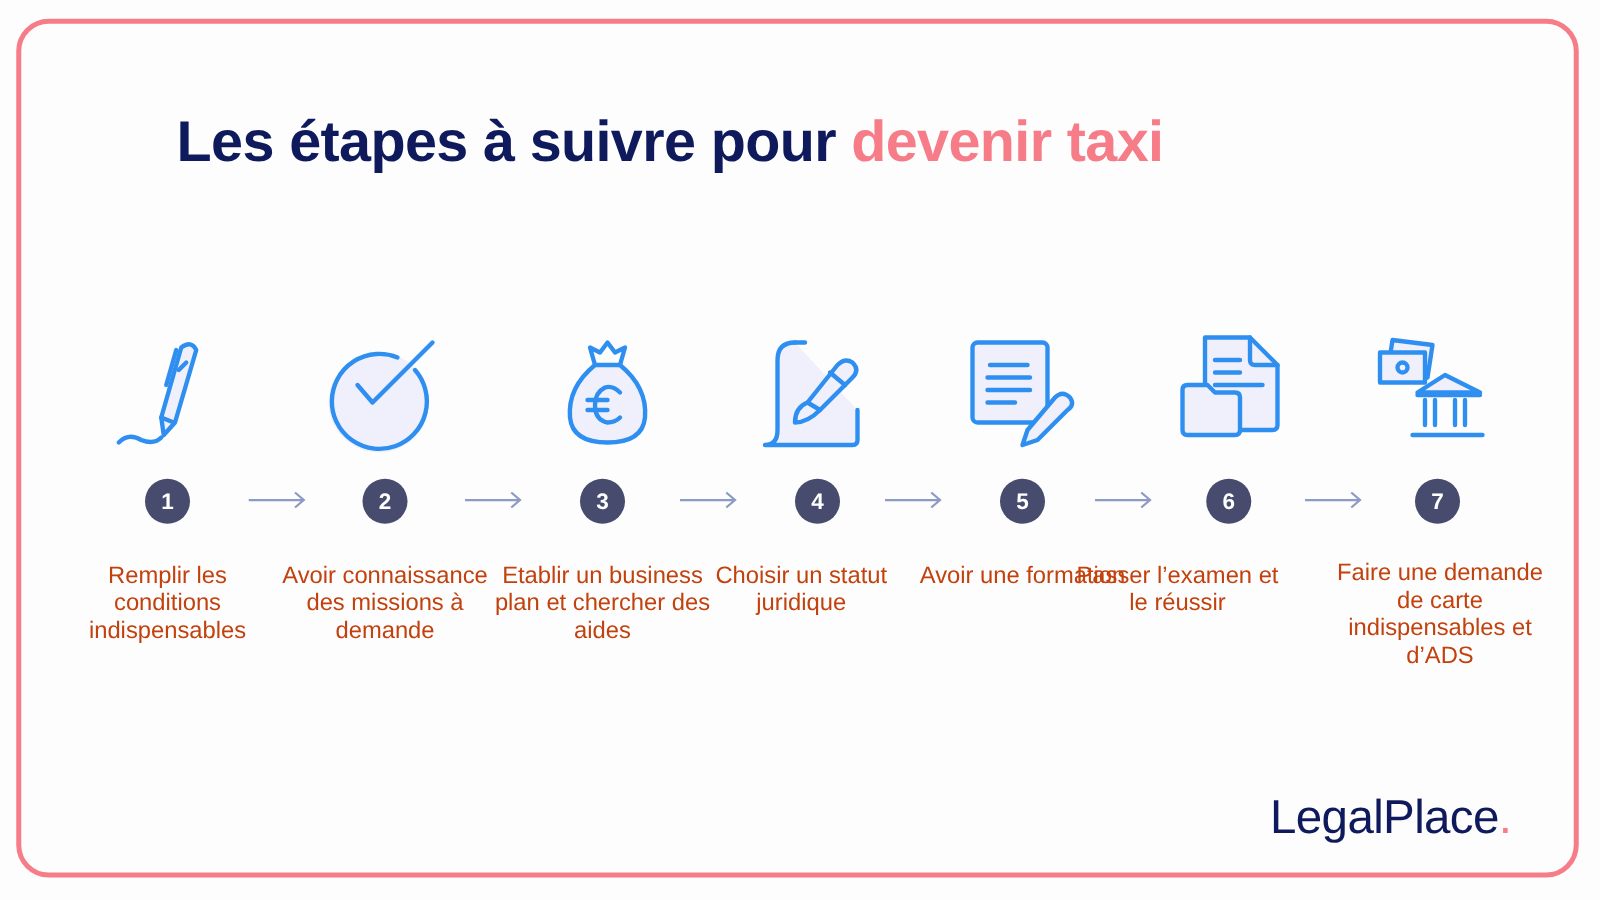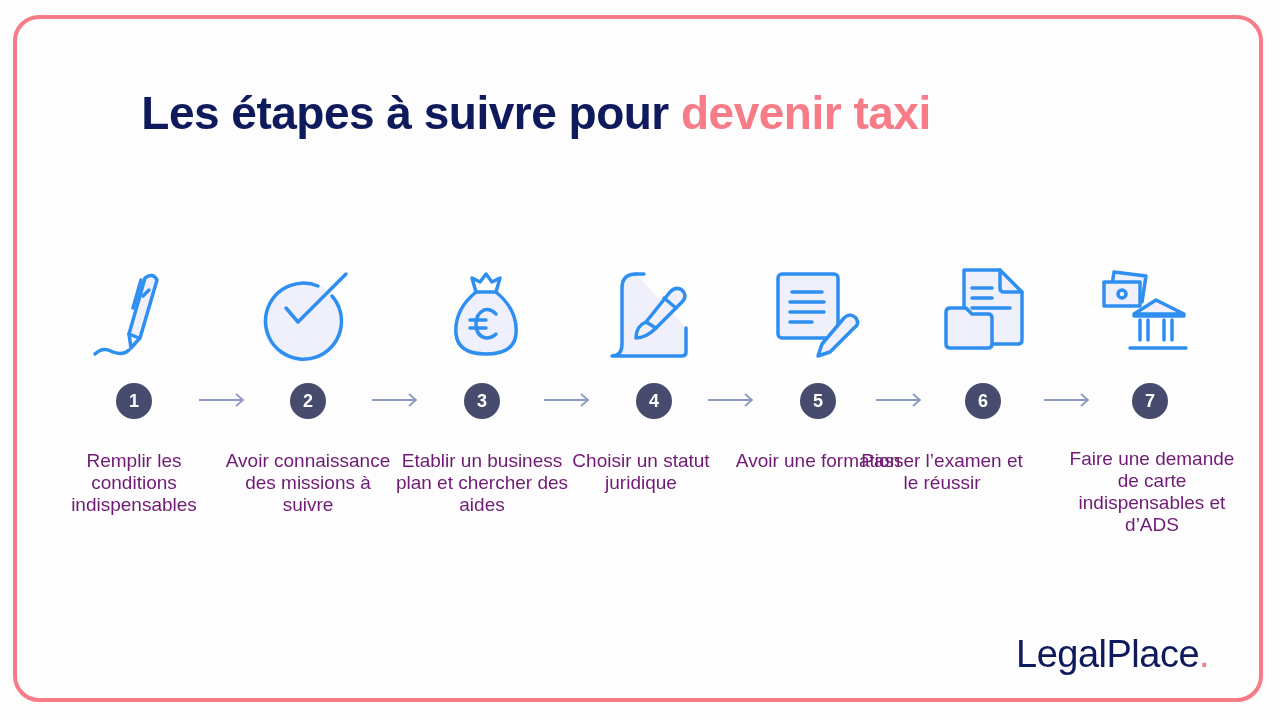--- a/index.html
+++ b/index.html
@@ -3,21 +3,21 @@
 <meta charset="utf-8">
 <style>
   html,body{margin:0;padding:0;}
   body{width:1280px;height:720px;background:#fdfdfe;position:relative;overflow:hidden;font-family:"Liberation Sans",sans-serif;}
   .frame{position:absolute;left:13px;top:15px;width:1250px;height:687px;border:4px solid #f67c88;border-radius:26px;box-sizing:border-box;background:#fdfdfe;}
   .title{position:absolute;left:0;width:1072px;top:86px;text-align:center;font-size:46px;font-weight:bold;color:#0f1a5c;letter-spacing:-0.5px;}
   .title .accent{color:#f67c88;}
   .icon{position:absolute;top:266px;width:100px;height:100px;}
   .icon svg{width:100px;height:100px;}
   .badge{position:absolute;top:383px;width:36px;height:36px;border-radius:50%;background:#474b6d;color:#fff;font-weight:bold;font-size:18px;display:flex;align-items:center;justify-content:center;}
-  .label{position:absolute;top:450px;width:180px;text-align:center;color:#701a75;font-size:19px;line-height:22px;}
+  .label{position:absolute;top:450px;width:180px;text-align:center;color:#c2410c;font-size:19px;line-height:22px;}
   .arrow{position:absolute;top:390px;width:50px;height:20px;}
   .logo{position:absolute;left:1016px;top:633px;font-size:38px;font-weight:normal;color:#0f1a5c;letter-spacing:-0.5px;}
   .logo .dot{color:#f67c88;}
 </style>
 </head>
 <body>
 
 <div class="frame"></div>
 
 <div class="title"><span>Les étapes à suivre pour </span><span class="accent">devenir taxi</span></div>
@@ -36,21 +36,21 @@
     <path d="M1 10 H45 M38 4 L45 10 L38 16" stroke="#8c9ac4" stroke-width="1.8" fill="none"></path>
   </svg>
 
 <div class="icon" style="left:258px">
 <svg viewBox="0 0 100 100" fill="none" stroke="#2f8ff0" stroke-width="3.5" stroke-linecap="round" stroke-linejoin="round">
 <circle cx="45" cy="56" r="40" fill="#eff0fb" stroke="none"></circle>
 <path d="M74 30 A38 38 0 1 1 60 20"></path>
 <path d="M28 42 L40 56 L88 8"></path>
 </svg></div>
 <div class="badge" style="left:290px">2</div>
-<div class="label" style="left:218px">Avoir connaissance des missions à suivre</div>
+<div class="label" style="left:218px">Avoir connaissance des missions à demande</div>
 <svg class="arrow" style="left:371px" viewBox="0 0 50 20">
     <path d="M1 10 H45 M38 4 L45 10 L38 16" stroke="#8c9ac4" stroke-width="1.8" fill="none"></path>
   </svg>
 
 <div class="icon" style="left:436px">
 <svg viewBox="0 0 100 100" fill="none" stroke="#2f8ff0" stroke-width="3.5" stroke-linecap="round" stroke-linejoin="round">
 <path d="M40 26 Q18 44 20 68 Q22 88 50 88 Q78 88 80 68 Q82 44 60 26 Z" fill="#eff0fb"></path>
 <path d="M40 26 L36 12 L44 16 L50 8 L56 16 L64 12 L60 26"></path>
 <path d="M60 48 Q54 42 48 44 Q40 48 40 58 Q40 70 50 72 Q56 72 60 68"></path>
 <path d="M34 54 H50 M34 62 H50"></path>

